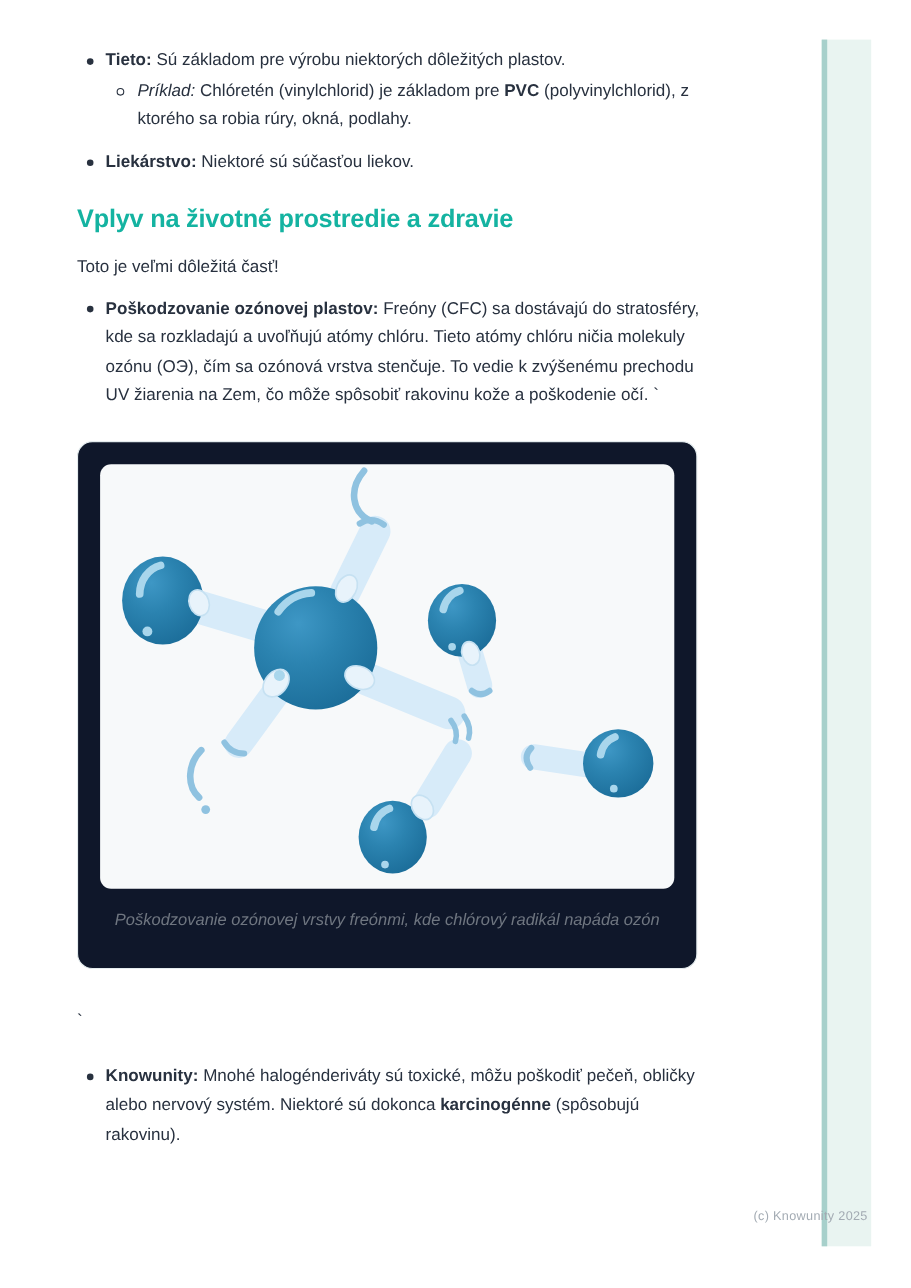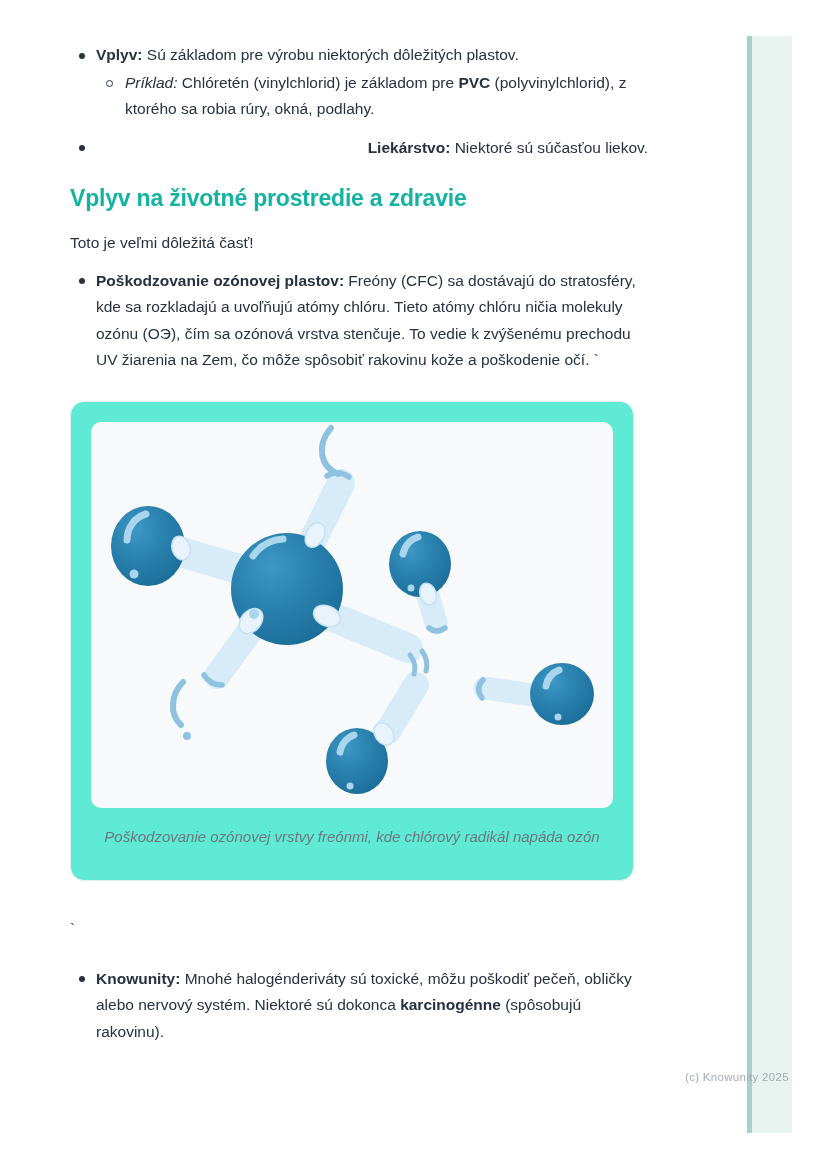--- a/index.html
+++ b/index.html
@@ -19,61 +19,61 @@
   .l1{padding-left:26px;}
   .l1::before{
     content:"";position:absolute;left:9px;top:10.5px;width:6px;height:6px;
     border-radius:50%;background:#28313f;
   }
   .l2{padding-left:55px;margin-top:1px;}
   .l2::before{
     content:"";position:absolute;left:36px;top:10px;width:5px;height:5px;
     border-radius:50%;border:1.7px solid #28313f;background:transparent;box-sizing:content-box;
   }
-  .gap12{margin-top:12px;text-align:right;}
+  .gap12{margin-top:12px;}
   h2{
     font-size:23px;line-height:29px;font-weight:bold;letter-spacing:-0.2px;
     color:#14b3a1;margin:23px 0 0 0;
   }
   .intro{margin-top:17px;}
   .ozone{margin-top:11px;}
   .figure-card{
     margin-top:27px;box-sizing:border-box;
     width:564px;height:480px;
-    background:#5eead4;border:1px solid #e4ecee;border-radius:14px;
+    background:#0f172a;border:1px solid #e4ecee;border-radius:14px;
     padding:20px 20px 0 20px;
   }
   .image-area{
     width:522px;height:386px;border-radius:10px;background:#f7f9fa;overflow:hidden;
   }
   .caption{
     margin-top:17px;text-align:center;font-style:italic;
     font-size:15px;color:#6f7680;line-height:24px;
   }
   .stray{margin-top:35px;height:27px;}
   .tox{margin-top:23px;}
   .perz{margin-top:11px;}
   .edge-bar{
     position:absolute;left:747px;top:36px;width:45px;height:1097px;
     background:#e9f4f1;border-left:5px solid #a7d0cb;box-sizing:border-box;z-index:1;
   }
   .footer-credit{
-    position:absolute;left:685px;top:1071px;z-index:3;
+    position:absolute;left:685px;top:1100px;z-index:3;
     font-size:11.5px;color:#a3abb3;letter-spacing:0.3px;white-space:nowrap;
   }
 </style>
 </head>
 <body>
 
 <div class="edge-bar"></div>
 
 <main class="content">
 
   <div class="li l1">
-    <span class="b">Vplyv:</span><span> Sú základom pre výrobu niektorých dôležitých plastov.</span>
+    <span class="b">Tieto:</span><span> Sú základom pre výrobu niektorých dôležitých plastov.</span>
   </div>
   <div class="li l2">
     <span class="it">Príklad:</span><span> Chlóretén (vinylchlorid) je základom pre </span><span class="b">PVC</span><span> (polyvinylchlorid), z ktorého sa robia rúry, okná, podlahy.</span>
   </div>
   <div class="li l1 gap12">
     <span class="b">Liekárstvo:</span><span> Niektoré sú súčasťou liekov.</span>
   </div>
 
   <h2>Vplyv na životné prostredie a zdravie</h2>
 

